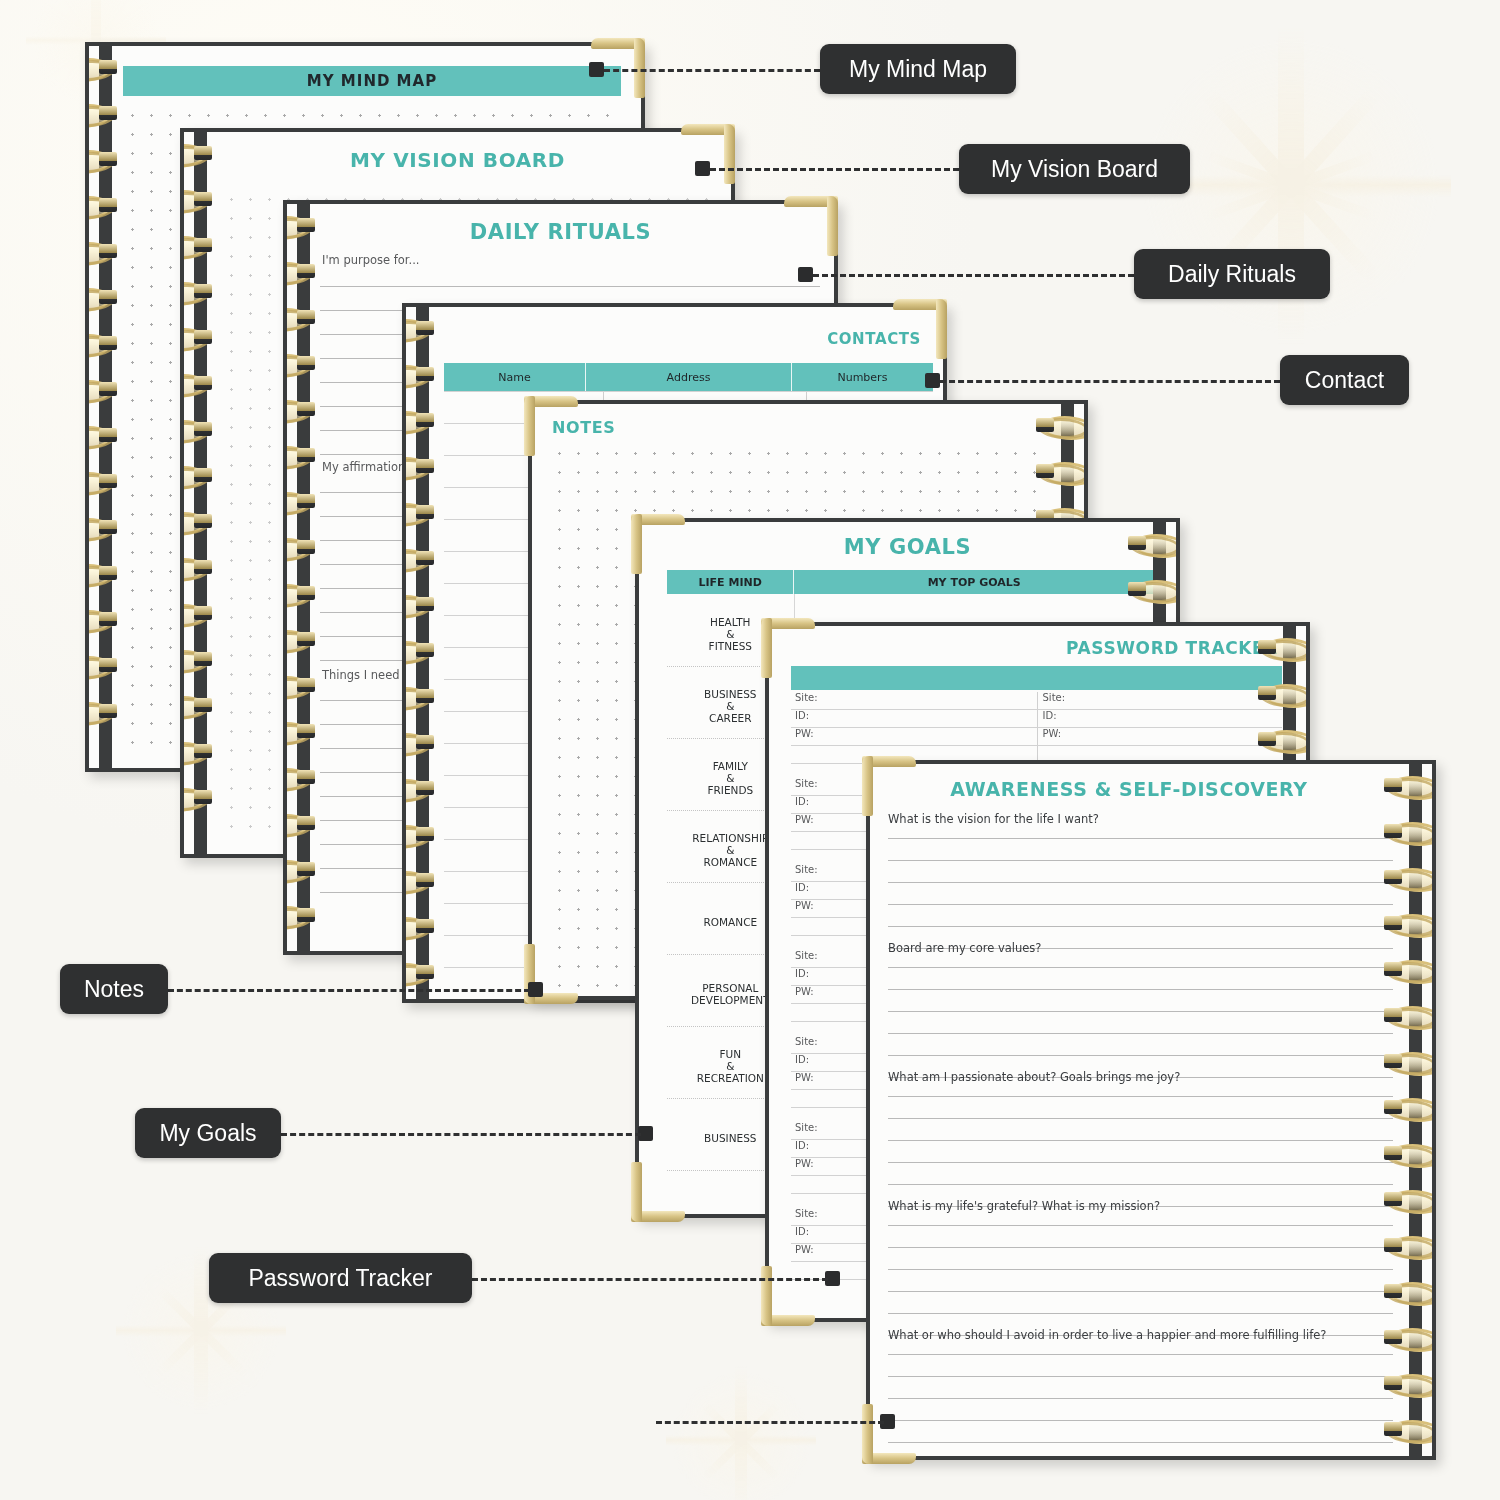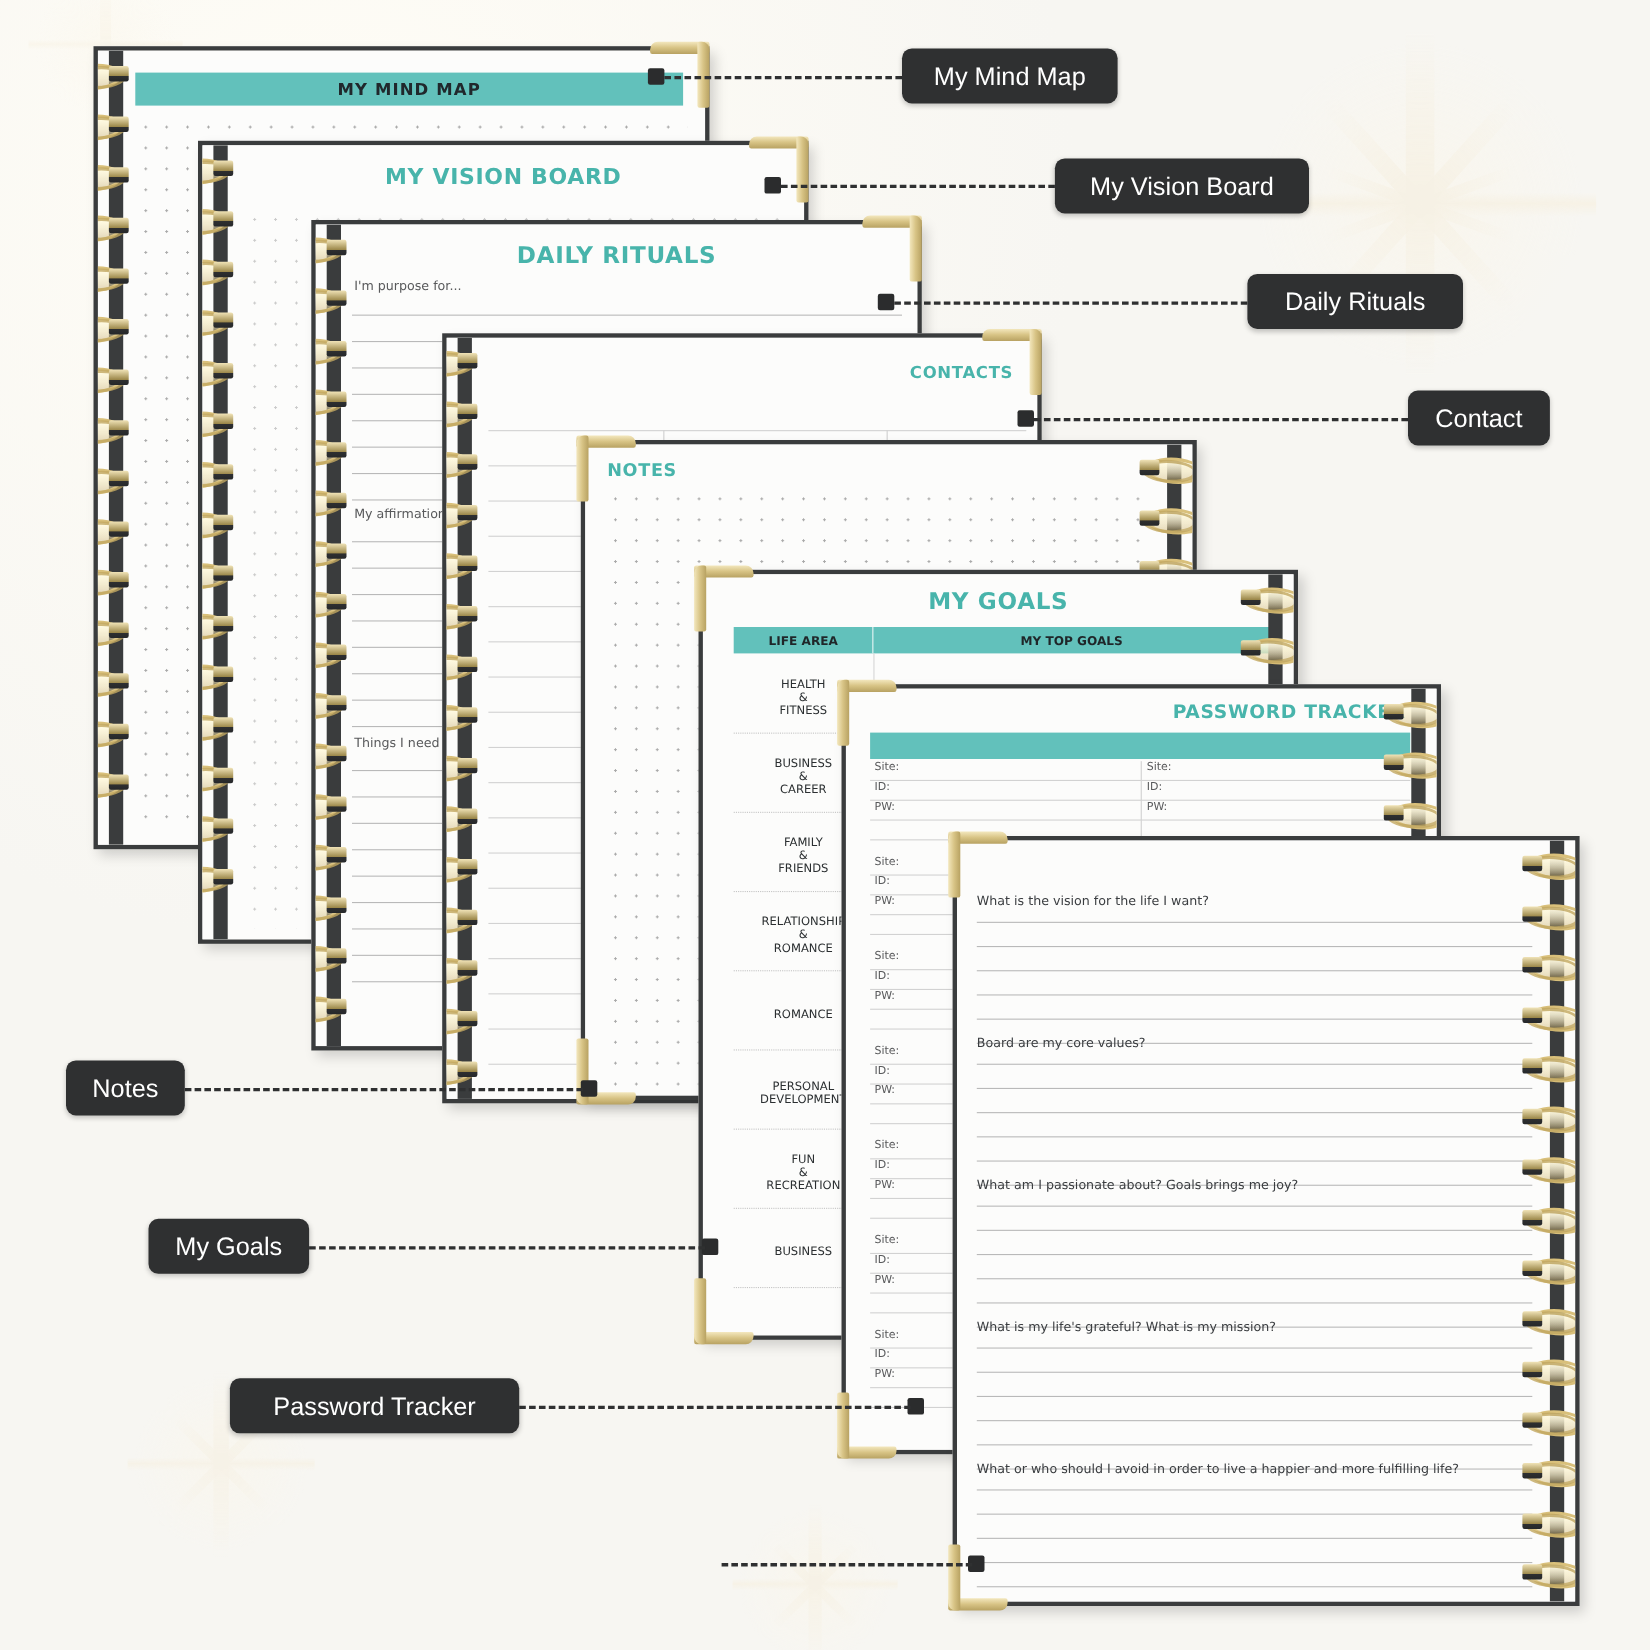--- a/index.html
+++ b/index.html
@@ -442,20 +442,25 @@
     </div>
   <div class="gold-corner gc-tr" style="left:782px;top:196px;z-index:6;">
     <div class="h"></div>
       <div class="v"></div>
     </div>
 
   <div class="page" style="left:402px;top:303px;width:545px;height:700px;z-index:7;">
     <div class="page-inner">
       <div class="ptitle" style="right:22px;top:23px;font-size:15px;">CONTACTS</div>
 
+      <div class="thead" style="left:38px;top:56px;right:10px;height:28px;font-size:11px;">
+        <div class="th">Name</div>
+        <div class="th" style="flex:1.45;">Address</div>
+        <div class="th">Numbers</div>
+      </div>
 
       <div style="position:absolute;left:38px;top:84px;right:10px;bottom:8px;">
         <div class="vline" style="left:32.5%;top:0;bottom:0;"></div>
         <div class="vline" style="left:74%;top:0;bottom:0;"></div>
         <div class="hline" style="left:0;right:0;top:0px;"></div>
         <div class="hline" style="left:0;right:0;top:32px;"></div>
         <div class="hline" style="left:0;right:0;top:64px;"></div>
         <div class="hline" style="left:0;right:0;top:96px;"></div>
         <div class="hline" style="left:0;right:0;top:128px;"></div>
         <div class="hline" style="left:0;right:0;top:160px;"></div>
@@ -635,21 +640,21 @@
   <div class="gold-corner gc-bl" style="left:524px;top:942px;z-index:10;">
     <div class="h"></div>
       <div class="v"></div>
     </div>
 
   <div class="page" style="left:635px;top:518px;width:545px;height:700px;z-index:11;">
     <div class="page-inner">
       <div class="ptitle" style="left:0;right:0;top:13px;text-align:center;font-size:21px;">MY GOALS</div>
 
       <div class="thead" style="left:28px;top:48px;right:22px;height:24px;font-size:11px;font-weight:bold;">
-        <div class="th" style="flex:.52;">LIFE AREA</div>
+        <div class="th" style="flex:.52;">LIFE MIND</div>
         <div class="th" style="flex:1.48;">MY TOP GOALS</div>
       </div>
 
       <div style="position:absolute;left:28px;top:72px;right:22px;bottom:8px;">
         <div class="vline" style="left:26%;top:0;bottom:0;background:#d6d6d6;"></div>
         <div class="hdot" style="left:0;right:0;top:72px;"></div>
         <div class="hdot" style="left:0;right:0;top:144px;"></div>
         <div class="hdot" style="left:0;right:0;top:216px;"></div>
         <div class="hdot" style="left:0;right:0;top:288px;"></div>
         <div class="hdot" style="left:0;right:0;top:360px;"></div>
@@ -954,20 +959,21 @@
     <div class="h"></div>
       <div class="v"></div>
     </div>
   <div class="gold-corner gc-bl" style="left:761px;top:1264px;z-index:14;">
     <div class="h"></div>
       <div class="v"></div>
     </div>
 
   <div class="page" style="left:866px;top:760px;width:570px;height:700px;z-index:15;">
     <div class="page-inner">
+      <div class="ptitle" style="left:0;right:44px;top:14px;text-align:center;font-size:19px;">AWARENESS &amp; SELF-DISCOVERY</div>
 
       <div class="qtext" style="left:18px;top:48px;font-size:11.5px;">What is the vision for the life I want?</div>
       <div class="rules" style="left:18px;top:66px;width:505px;height:130px;">
         <div class="ln" style="top:8px"></div>
           <div class="ln" style="top:30px"></div>
         <div class="ln" style="top:52px"></div>
           <div class="ln" style="top:74px"></div>
         <div class="ln" style="top:96px"></div>
           <div class="ln" style="top:118px"></div>
       </div>

